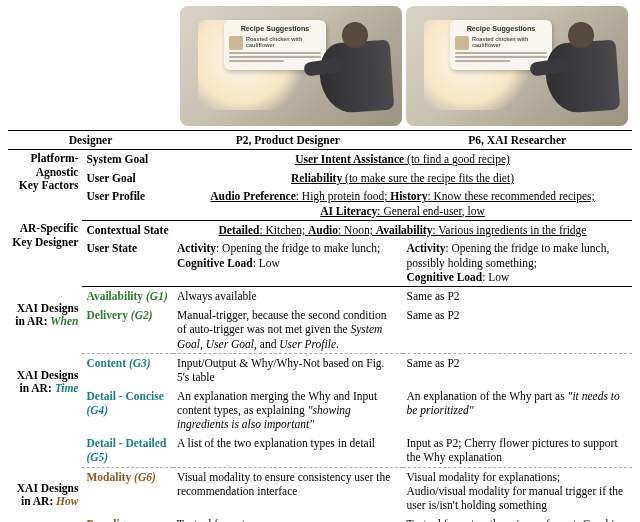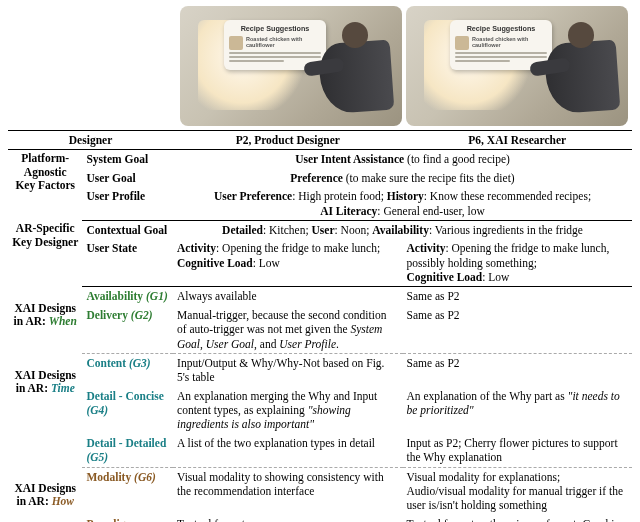--- a/index.html
+++ b/index.html
@@ -89,30 +89,30 @@
   .hline-top td, .hline-top th { border-top: 0.7px solid #000; }
   .dashline td, .dashline th { border-bottom: 1px dashed #aaa; }
 
   th { font-weight:bold; text-align:center; }
   .rowlabel-col { width: 74px; }
   .sub-col     { width: 90px; }
   .mid-col     { width: 228px; }
   .right-col   { width: 228px; }
 
   .rowlabel {
-    text-align:center;
+    text-align:right;
     font-weight:bold;
     line-height:1.15;
   }
   .sublabel {
     font-weight:bold;
     text-align:left;
     padding-left:2px;
   }
-  .center { text-align:center; }
+  .center { text-align:center;text-decoration:underline; }
   .bold   { font-weight:bold; }
 
   
   .c-green { color:#2e7d32;margin-top:24px; }
   .c-teal  { color:#1a7f86; }
   .c-brown { color:#8a5a24;margin-top:45px; }
 
   .ital { font-style: italic; }
 </style>
 </head>
@@ -186,37 +186,37 @@
 Agnostic
 Key Factors</td>
       <td class="sublabel">System Goal</td>
       <td class="center" colspan="2">
         <span class="bold">User Intent Assistance</span> (to find a good recipe)
       </td>
     </tr>
     <tr>
       <td class="sublabel">User Goal</td>
       <td class="center" colspan="2">
-        <span class="bold">Preference</span> (to make sure the recipe fits the diet)
+        <span class="bold">Reliability</span> (to make sure the recipe fits the diet)
       </td>
     </tr>
     <tr class="hline">
       <td class="sublabel">User Profile</td>
       <td class="center" colspan="2">
-        <span class="bold">User Preference</span>: High protein food; <span class="bold">History</span>: Know these recommended recipes;<br>
+        <span class="bold">Audio Preference</span>: High protein food; <span class="bold">History</span>: Know these recommended recipes;<br>
         <span class="bold">AI Literacy</span>: General end-user, low
       </td>
     </tr>
 
     <tr>
       <td rowspan="2" class="rowlabel" style="white-space:pre-line;">AR-Specific
 Key Designer</td>
-      <td class="sublabel">Contextual Goal</td>
-      <td class="center" colspan="2">
-        <span class="bold">Detailed</span>: Kitchen; <span class="bold">User</span>: Noon; <span class="bold">Availability</span>: Various ingredients in the fridge
+      <td class="sublabel">Contextual State</td>
+      <td class="center" colspan="2">
+        <span class="bold">Detailed</span>: Kitchen; <span class="bold">Audio</span>: Noon; <span class="bold">Availability</span>: Various ingredients in the fridge
       </td>
     </tr>
     <tr class="hline">
       <td class="sublabel">User State</td>
       <td>
         <span class="bold">Activity</span>: Opening the fridge to make lunch;<br><span class="bold">Cognitive Load</span>: Low
       </td>
       <td>
         <span class="bold">Activity</span>: Opening the fridge to make lunch, possibly holding something;<br><span class="bold">Cognitive Load</span>: Low
       </td>
@@ -253,21 +253,21 @@
       <td class="sublabel c-teal">Detail - Detailed <span class="ital">(G5)</span></td>
       <td>A list of the two explanation types in detail</td>
       <td>Input as P2; Cherry flower pictures to support the Why explanation</td>
     </tr>
 
     <tr>
       <td rowspan="3" class="rowlabel" style="white-space:pre-line;">
         XAI Designs<br>in AR: <span class="ital c-brown">How</span>
       </td>
       <td class="sublabel c-brown">Modality <span class="ital">(G6)</span></td>
-      <td>Visual modality to showing consistency with the recommendation interface</td>
+      <td>Visual modality to ensure consistency user the recommendation interface</td>
       <td>Visual modality for explanations;<br>Audio/visual modality for manual trigger if the user is/isn't holding something</td>
     </tr>
     <tr>
       <td class="sublabel c-brown">Paradigm - Format </td>
       <td>Textual format</td>
       <td>Textual format as the primary format; Graphic format (protein icon) to support explanations</td>
     </tr>
 
   </tbody>
     </table>

